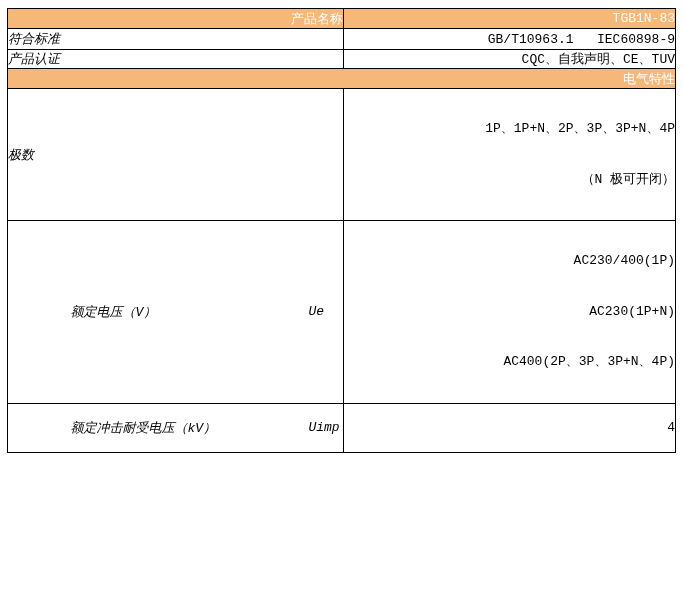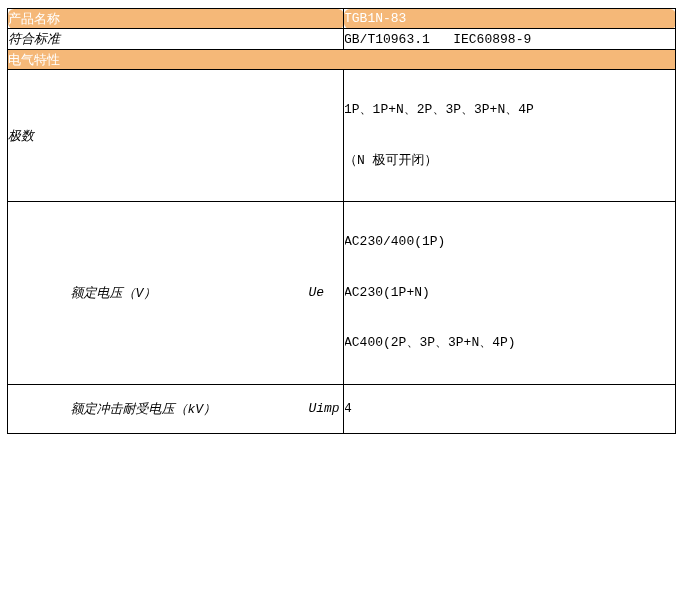--- a/index.html
+++ b/index.html
@@ -27,24 +27,24 @@
     vertical-align: middle;
     white-space: pre-wrap;
     overflow: hidden;
   }
   
   tr.orange td {
     background: #F5B878;
     color: #ffffff;
   }
   
-  td.c { text-align: left; border-radius: 6px; }
+  td.c { text-align: right; }
   
   td.l { text-align: left; padding-left: 4px; font-style: italic; }
-  td.section { text-align: left; padding-left: 4px; margin-left: 19px; }
+  td.section { text-align: right; padding-left: 4px; margin-left: 19px; }
   
   span.lab { display: inline-block; width: 238px; vertical-align: middle; }
   span.sym { display: inline-block; vertical-align: middle; }
   
   td.ml div { line-height: 20.5px; }
 </style>
 </head>
 <body>
 
 <div class="wrap">
@@ -58,20 +58,24 @@
         <tr class="orange" style="height:20px">
       <td class="c">产品名称</td>
       <td class="c">TGB1N-83</td>
     </tr>
 
     <tr style="height:21px">
       <td class="l"><span>符合标准</span></td>
       <td class="c">GB/T10963.1   IEC60898-9</td>
     </tr>
 
+    <tr style="height:19px">
+      <td class="l"><span>产品认证</span></td>
+      <td class="c">CQC、自我声明、CE、TUV</td>
+    </tr>
 
     <tr class="orange" style="height:20px">
       <td class="section" colspan="2">电气特性</td>
     </tr>
 
     <tr style="height:40px">
       <td class="l"><span>极数</span></td>
       <td class="c ml">
         <div>1P、1P+N、2P、3P、3P+N、4P</div>
         <div>（N 极可开闭）</div>

